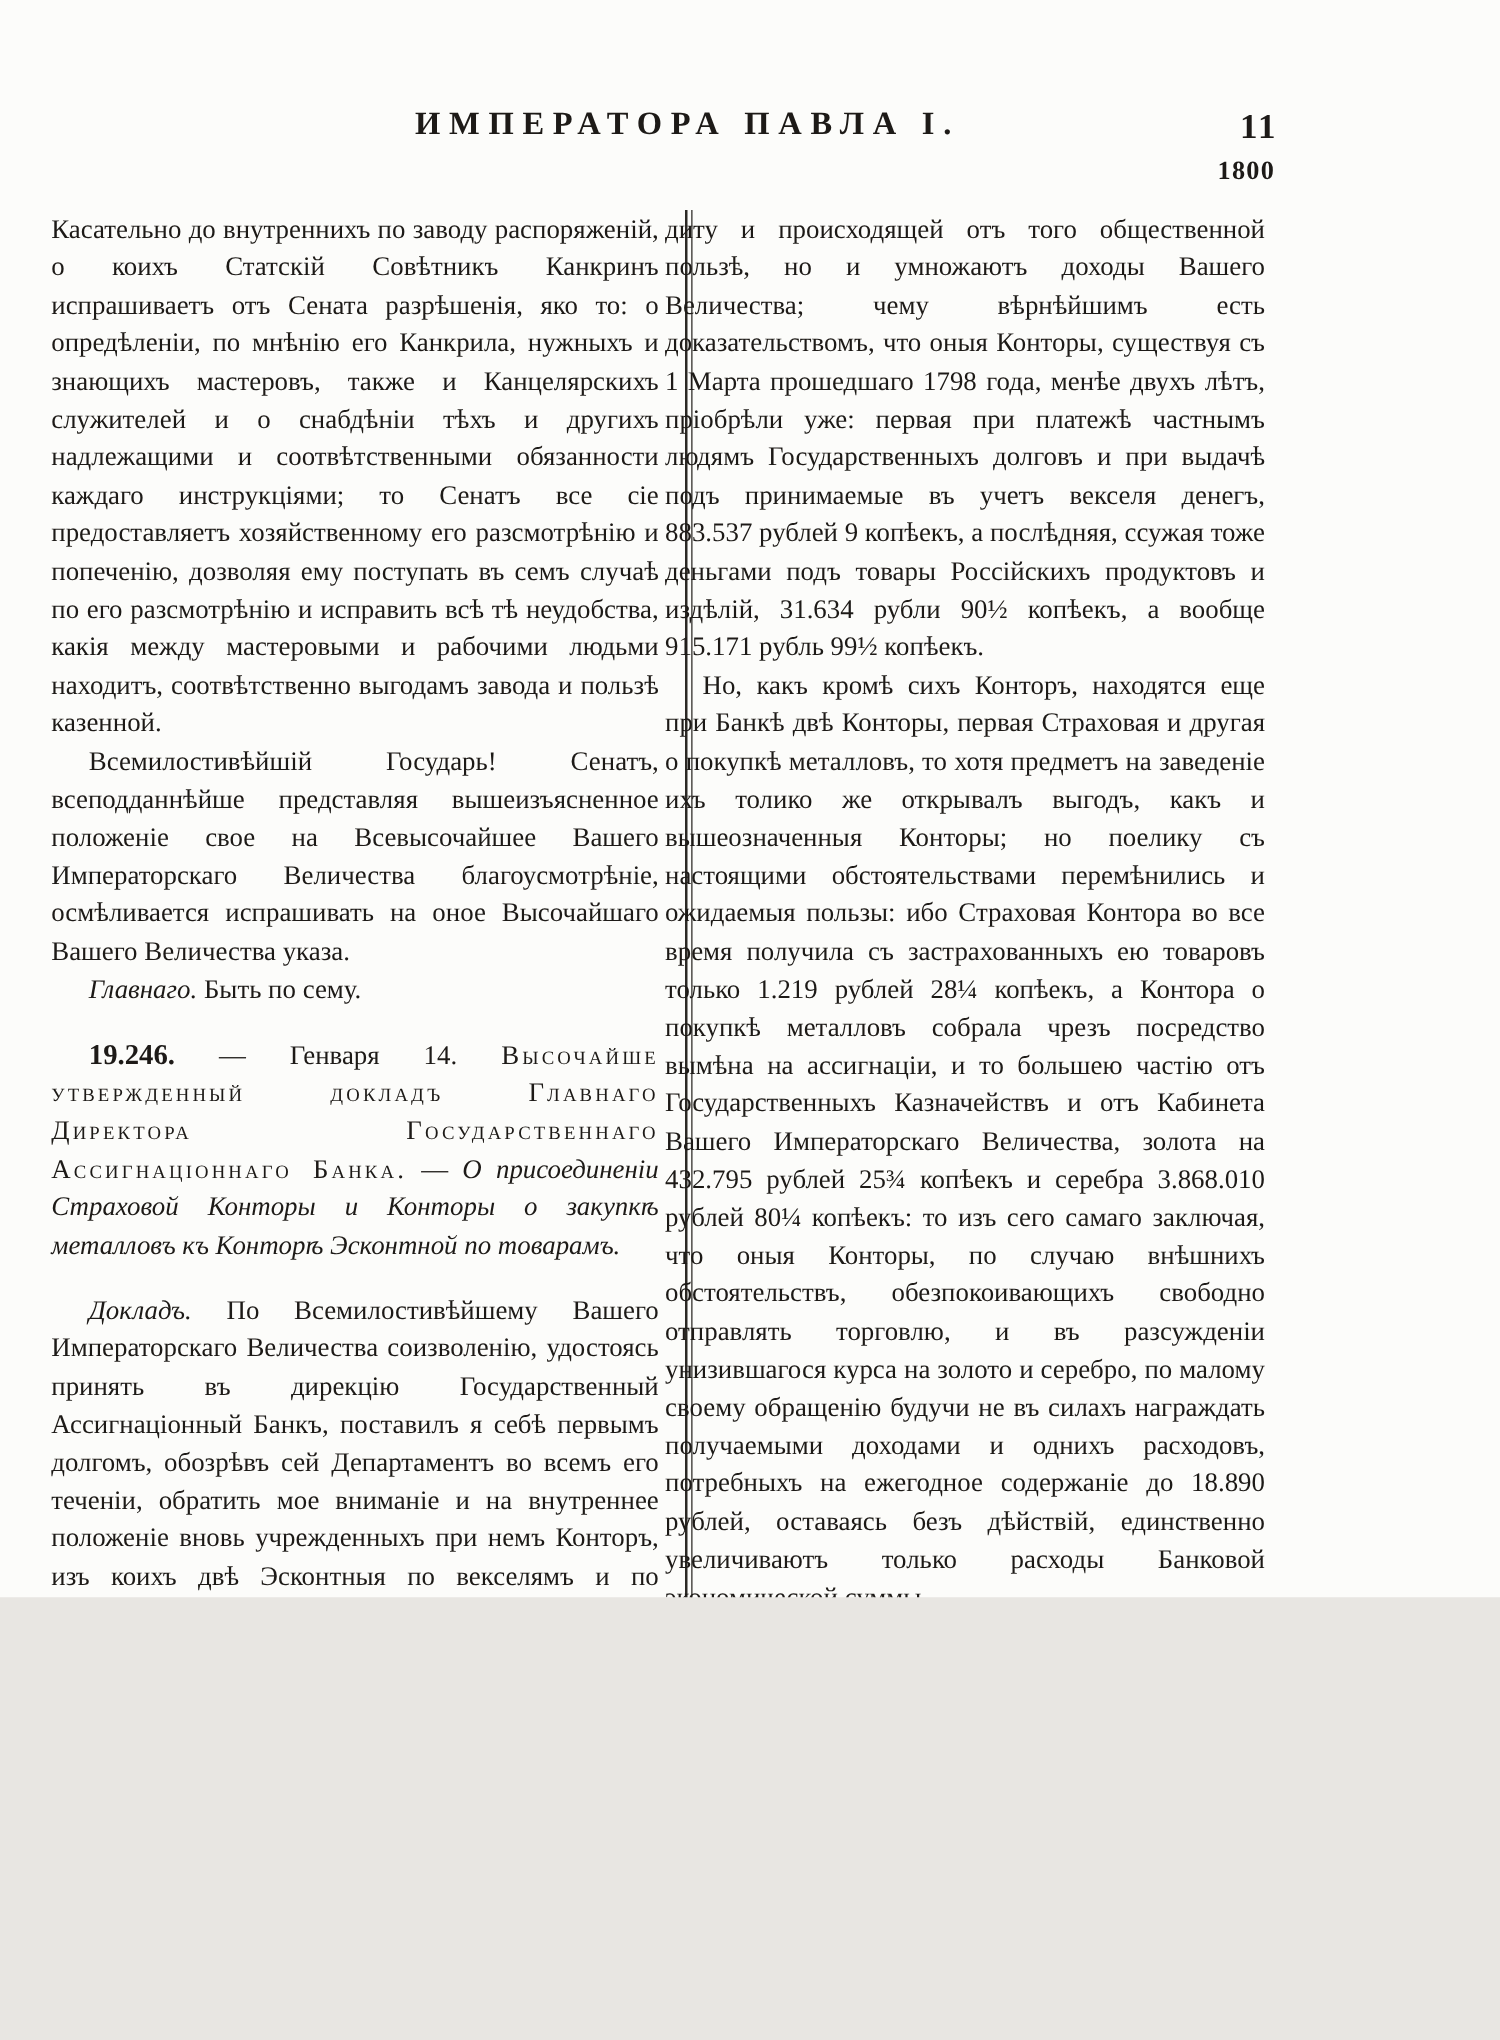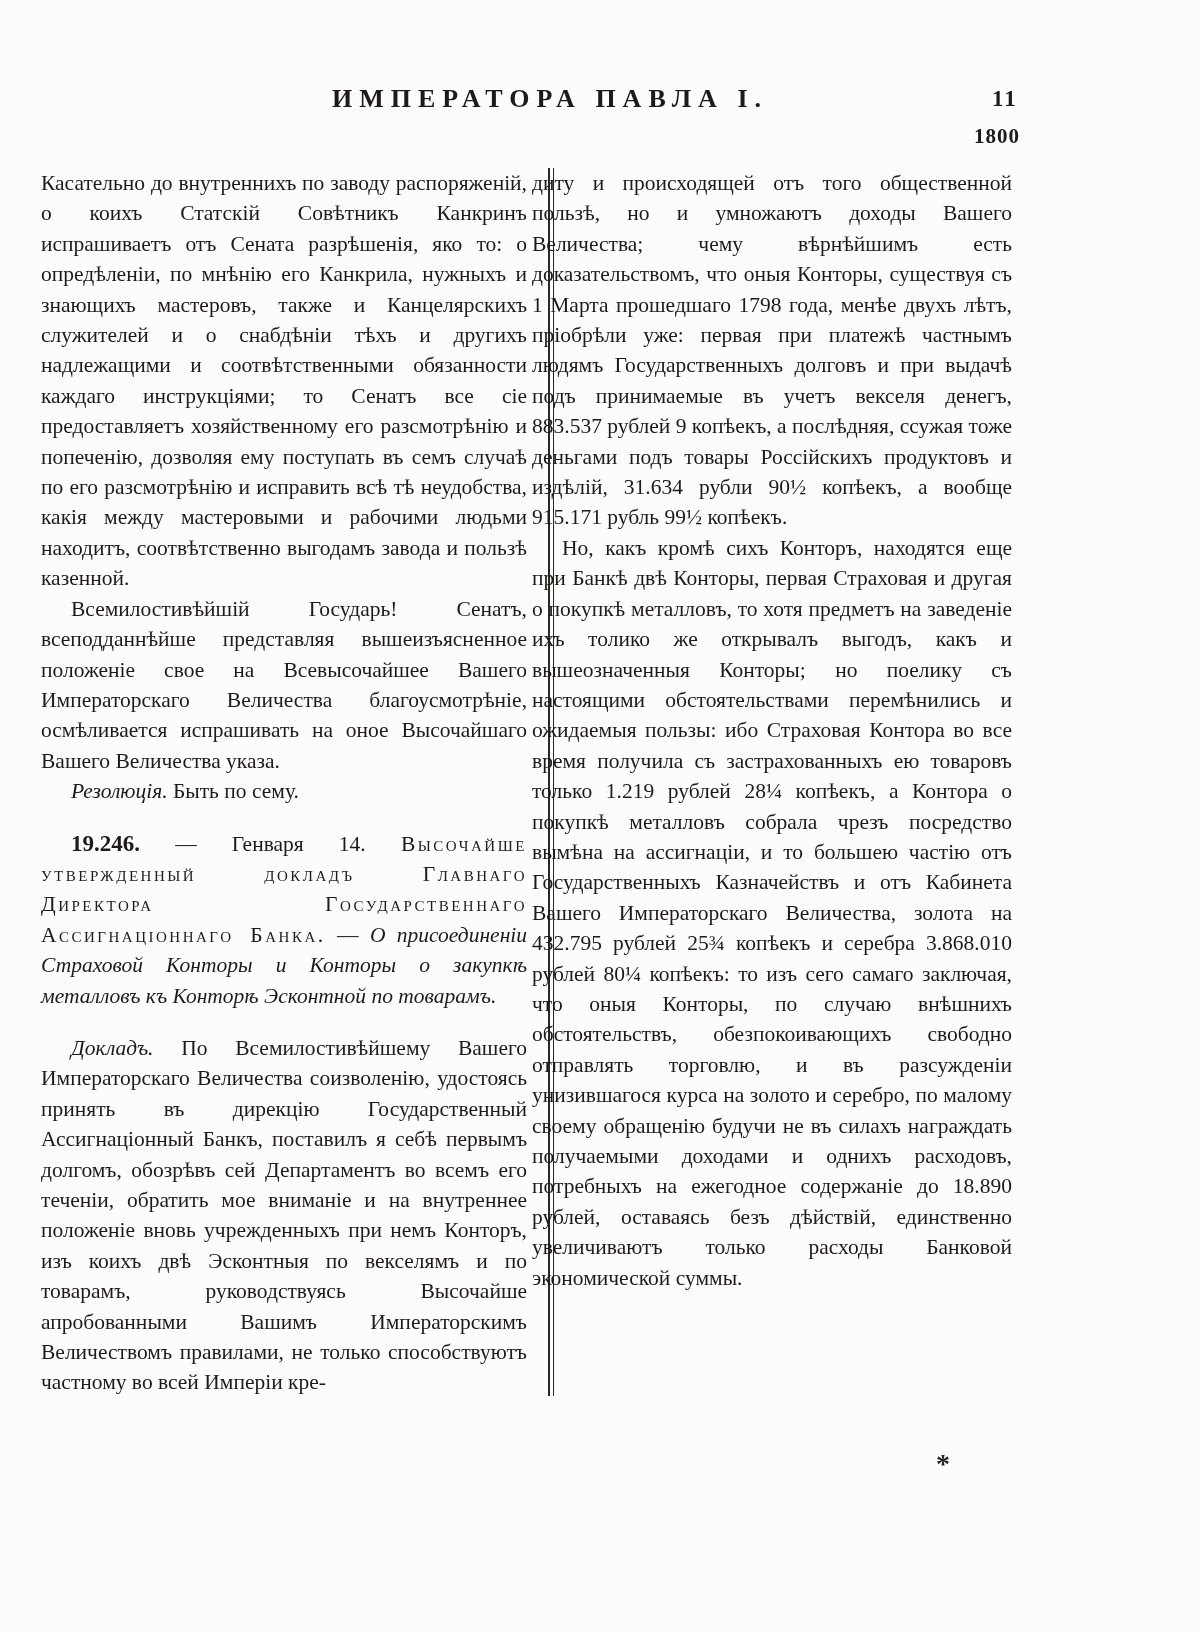--- a/index.html
+++ b/index.html
@@ -3,21 +3,21 @@
 <meta charset="utf-8">
 <style>
   html, body {
     margin: 0;
     padding: 0;
     background: #e8e6e2;
   }
   .page {
     position: relative;
     width: 1200px;
-    height: 1632px;
+    height: 1278px;
     margin: 0 auto;
     background: #fcfcfa;
     color: #1d1a17;
     font-family: "Liberation Serif", "DejaVu Serif", serif;
     overflow: hidden;
   }
   .running-title {
     position: absolute;
     top: 84px;
     left: 60px;
@@ -25,21 +25,21 @@
     text-align: center;
     font-size: 26px;
     font-weight: 700;
     letter-spacing: 7px;
     white-space: nowrap;
   }
   .page-number {
     position: absolute;
     top: 86px;
     left: 992px;
-    font-size: 23px;
+    font-size: 28px;
     font-weight: 700;
     letter-spacing: 2px;
   }
   .year-line {
     position: absolute;
     top: 124px;
     left: 60px;
     width: 960px;
     text-align: right;
     font-size: 21px;
@@ -95,21 +95,21 @@
 
   <div class="page-number">11</div>
 
   <div class="year-line">1800</div>
 
   <div class="column-divider"></div>
 
   <div class="column col-left">
       <p class="para"><span class="run-normal">Касательно до внутреннихъ по заводу распоряженій, о коихъ Статскій Совѣтникъ Канкринъ испрашиваетъ отъ Сената разрѣшенія, яко то: о опредѣленіи, по мнѣнію его Канкрила, нужныхъ и знающихъ мастеровъ, также и Канцелярскихъ служителей и о снабдѣніи тѣхъ и другихъ надлежащими и соотвѣтственными обязанности каждаго инструкціями; то Сенатъ все сіе предоставляетъ хозяйственному его разсмотрѣнію и попеченію, дозволяя ему поступать въ семъ случаѣ по его разсмотрѣнію и исправить всѣ тѣ неудобства, какія между мастеровыми и рабочими людьми находитъ, соотвѣтственно выгодамъ завода и пользѣ казенной.</span></p>
       <p class="para indent"><span class="run-normal">Всемилостивѣйшій Государь! Сенатъ, всеподданнѣйше представляя вышеизъясненное положеніе свое на Всевысочайшее Вашего Императорскаго Величества благоусмотрѣніе, осмѣливается испрашивать на оное Высочайшаго Вашего Величества указа.</span></p>
-      <p class="para indent"><span class="run-italic">Резолюція.</span><span class="run-normal"> Быть по сему.</span></p>
+      <p class="para indent"><span class="run-italic">Главнаго.</span><span class="run-normal"> Быть по сему.</span></p>
       <p class="para indent" style="margin-top: 22px;"><span class="run-bold">19.246.</span><span class="run-normal"> — Генваря 14. </span><span class="run-smallcaps">Высочайше утвержденный докладъ Главнаго Директора Государственнаго Ассигнаціоннаго Банка.</span><span class="run-normal"> — </span><span class="run-italic">О присоединеніи Страховой Конторы и Конторы о закупкѣ металловъ къ Конторѣ Эсконтной по товарамъ.</span></p>
       <p class="para indent" style="margin-top: 22px;"><span class="run-italic">Докладъ.</span><span class="run-normal"> По Всемилостивѣйшему Вашего Императорскаго Величества соизволенію, удостоясь принять въ дирекцію Государственный Ассигнаціонный Банкъ, поставилъ я себѣ первымъ долгомъ, обозрѣвъ сей Департаментъ во всемъ его теченіи, обратить мое вниманіе и на внутреннее положеніе вновь учрежденныхъ при немъ Конторъ, изъ коихъ двѣ Эсконтныя по векселямъ и по товарамъ, руководствуясь Высочайше апробованными Вашимъ Императорскимъ Величествомъ правилами, не только способствуютъ частному во всей Имперіи кре-</span></p>
     </div>
 
   <div class="column col-right">
       <p class="para"><span class="run-normal">диту и происходящей отъ того общественной пользѣ, но и умножаютъ доходы Вашего Величества; чему вѣрнѣйшимъ есть доказательствомъ, что оныя Конторы, существуя съ 1 Марта прошедшаго 1798 года, менѣе двухъ лѣтъ, пріобрѣли уже: первая при платежѣ частнымъ людямъ Государственныхъ долговъ и при выдачѣ подъ принимаемые въ учетъ векселя денегъ, 883.537 рублей 9 копѣекъ, а послѣдняя, ссужая тоже деньгами подъ товары Россійскихъ продуктовъ и издѣлій, 31.634 рубли 90½ копѣекъ, а вообще 915.171 рубль 99½ копѣекъ.</span></p>
       <p class="para indent"><span class="run-normal">Но, какъ кромѣ сихъ Конторъ, находятся еще при Банкѣ двѣ Конторы, первая Страховая и другая о покупкѣ металловъ, то хотя предметъ на заведеніе ихъ толико же открывалъ выгодъ, какъ и вышеозначенныя Конторы; но поелику съ настоящими обстоятельствами перемѣнились и ожидаемыя пользы: ибо Страховая Контора во все время получила съ застрахованныхъ ею товаровъ только 1.219 рублей 28¼ копѣекъ, а Контора о покупкѣ металловъ собрала чрезъ посредство вымѣна на ассигнаціи, и то большею частію отъ Государственныхъ Казначействъ и отъ Кабинета Вашего Императорскаго Величества, золота на 432.795 рублей 25¾ копѣекъ и серебра 3.868.010 рублей 80¼ копѣекъ: то изъ сего самаго заключая, что оныя Конторы, по случаю внѣшнихъ обстоятельствъ, обезпокоивающихъ свободно отправлять торговлю, и въ разсужденіи унизившагося курса на золото и серебро, по малому своему обращенію будучи не въ силахъ награждать получаемыми доходами и однихъ расходовъ, потребныхъ на ежегодное содержаніе до 18.890 рублей, оставаясь безъ дѣйствій, единственно увеличиваютъ только расходы Банковой экономической суммы.</span></p>
     </div>
 
   <div class="signature-mark">*</div>

